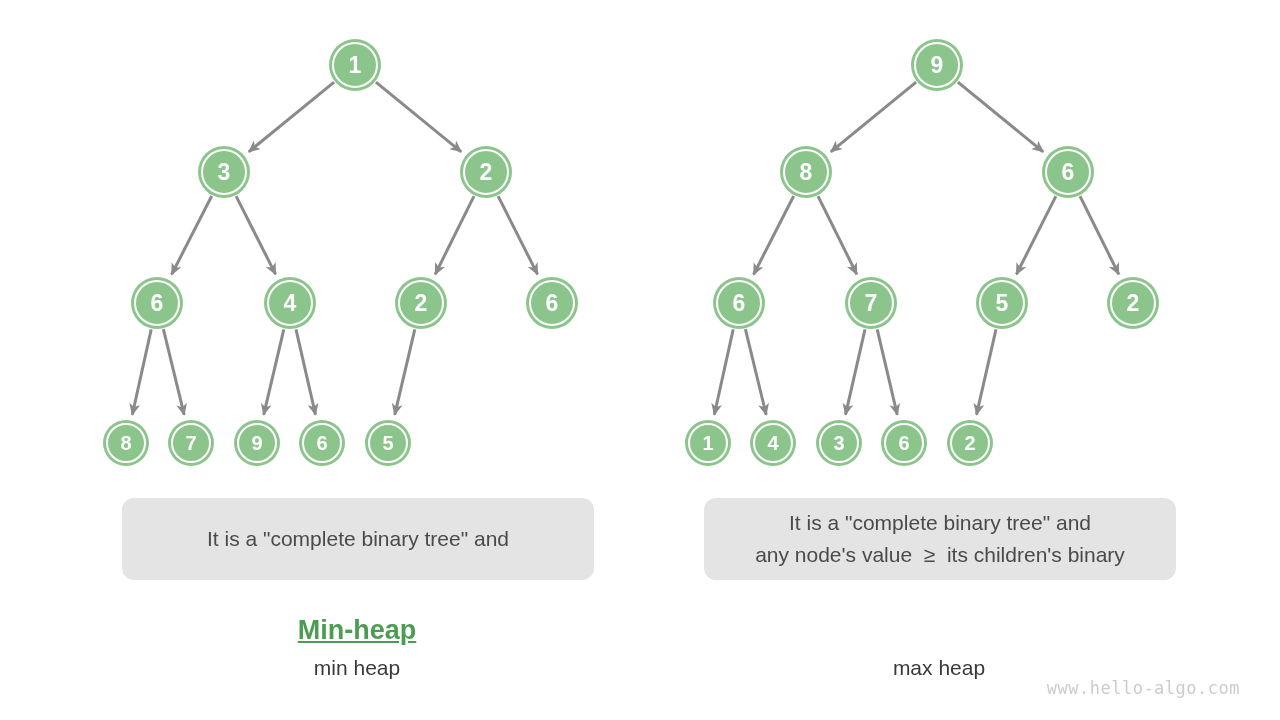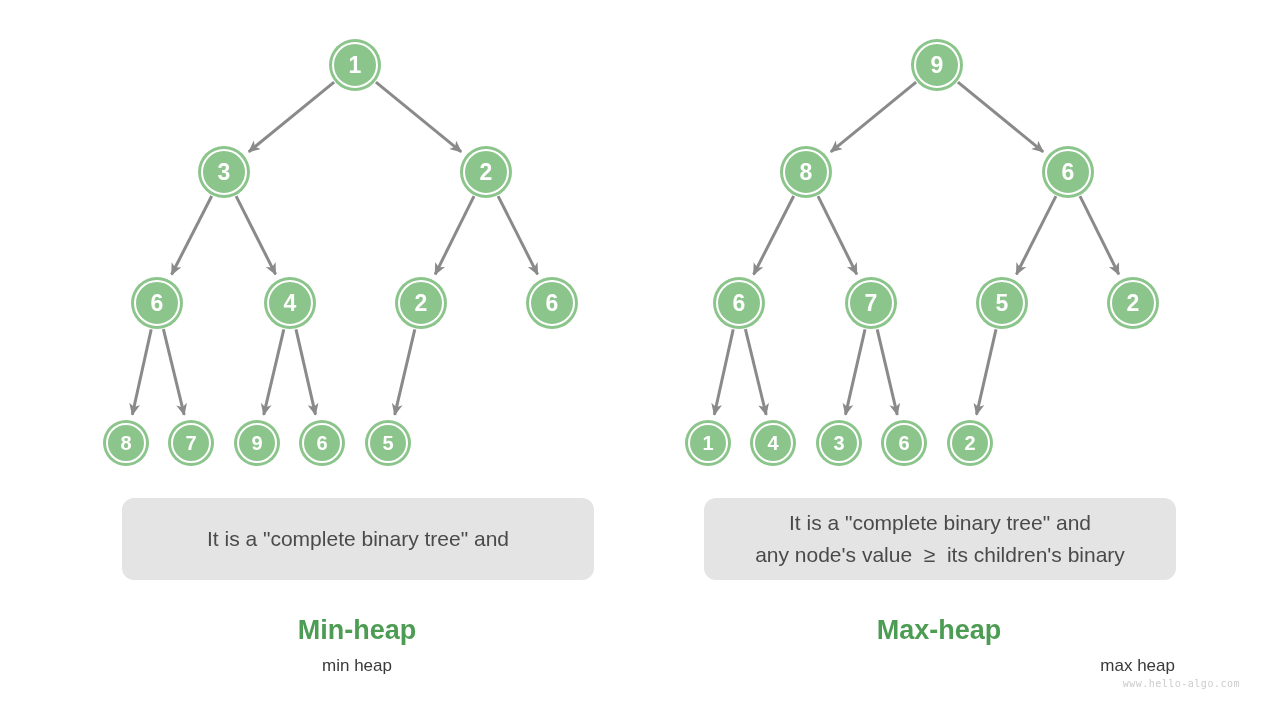--- a/index.html
+++ b/index.html
@@ -40,34 +40,34 @@
     white-space:pre;
   }
   .caption-left{left:122px;}
   .caption-right{left:704px;}
   .tree-title{
     position:absolute;top:615px;width:472px;
     text-align:center;
     color:var(--title-green);
     font-size:27px;font-weight:bold;
   }
-  .tree-title-left{left:121px;}
+  .tree-title-left{left:121px;text-decoration:underline;}
   .tree-title-right{left:703px;}
   .tree-subtitle{
     position:absolute;top:656px;width:472px;
     text-align:center;
     color:var(--subtitle-text);
-    font-size:17px;
+    font-size:21px;
   }
   .tree-subtitle-left{left:121px;}
-  .tree-subtitle-right{left:703px;text-align:right;}
+  .tree-subtitle-right{left:703px;}
   .watermark{
     position:absolute;right:40px;top:678px;
     font-family:"DejaVu Sans Mono", monospace;
-    font-size:10px;
+    font-size:17px;
     color:var(--watermark);
     letter-spacing:0.5px;
   }
 </style>
 </head>
 <body>
 
 <div class="stage">
 
   <svg class="edges" width="1280" height="720" viewBox="0 0 1280 720" xmlns="http://www.w3.org/2000/svg">
@@ -131,20 +131,19 @@
 
   <div class="caption caption-left">
     <div>It is a "complete binary tree" and</div>
   </div>
   <div class="caption caption-right">
     <div>It is a "complete binary tree" and</div>
     <div>any node's value  ≥  its children's binary</div>
   </div>
 
   <div class="tree-title tree-title-left">Min-heap</div>
-  <div class="tree-title tree-title-right">Max-heap</div>
 
   <div class="tree-subtitle tree-subtitle-left">min heap</div>
   <div class="tree-subtitle tree-subtitle-right">max heap</div>
 
   <div class="watermark">www.hello-algo.com</div>
 
 </div>
 
 </body></html>

